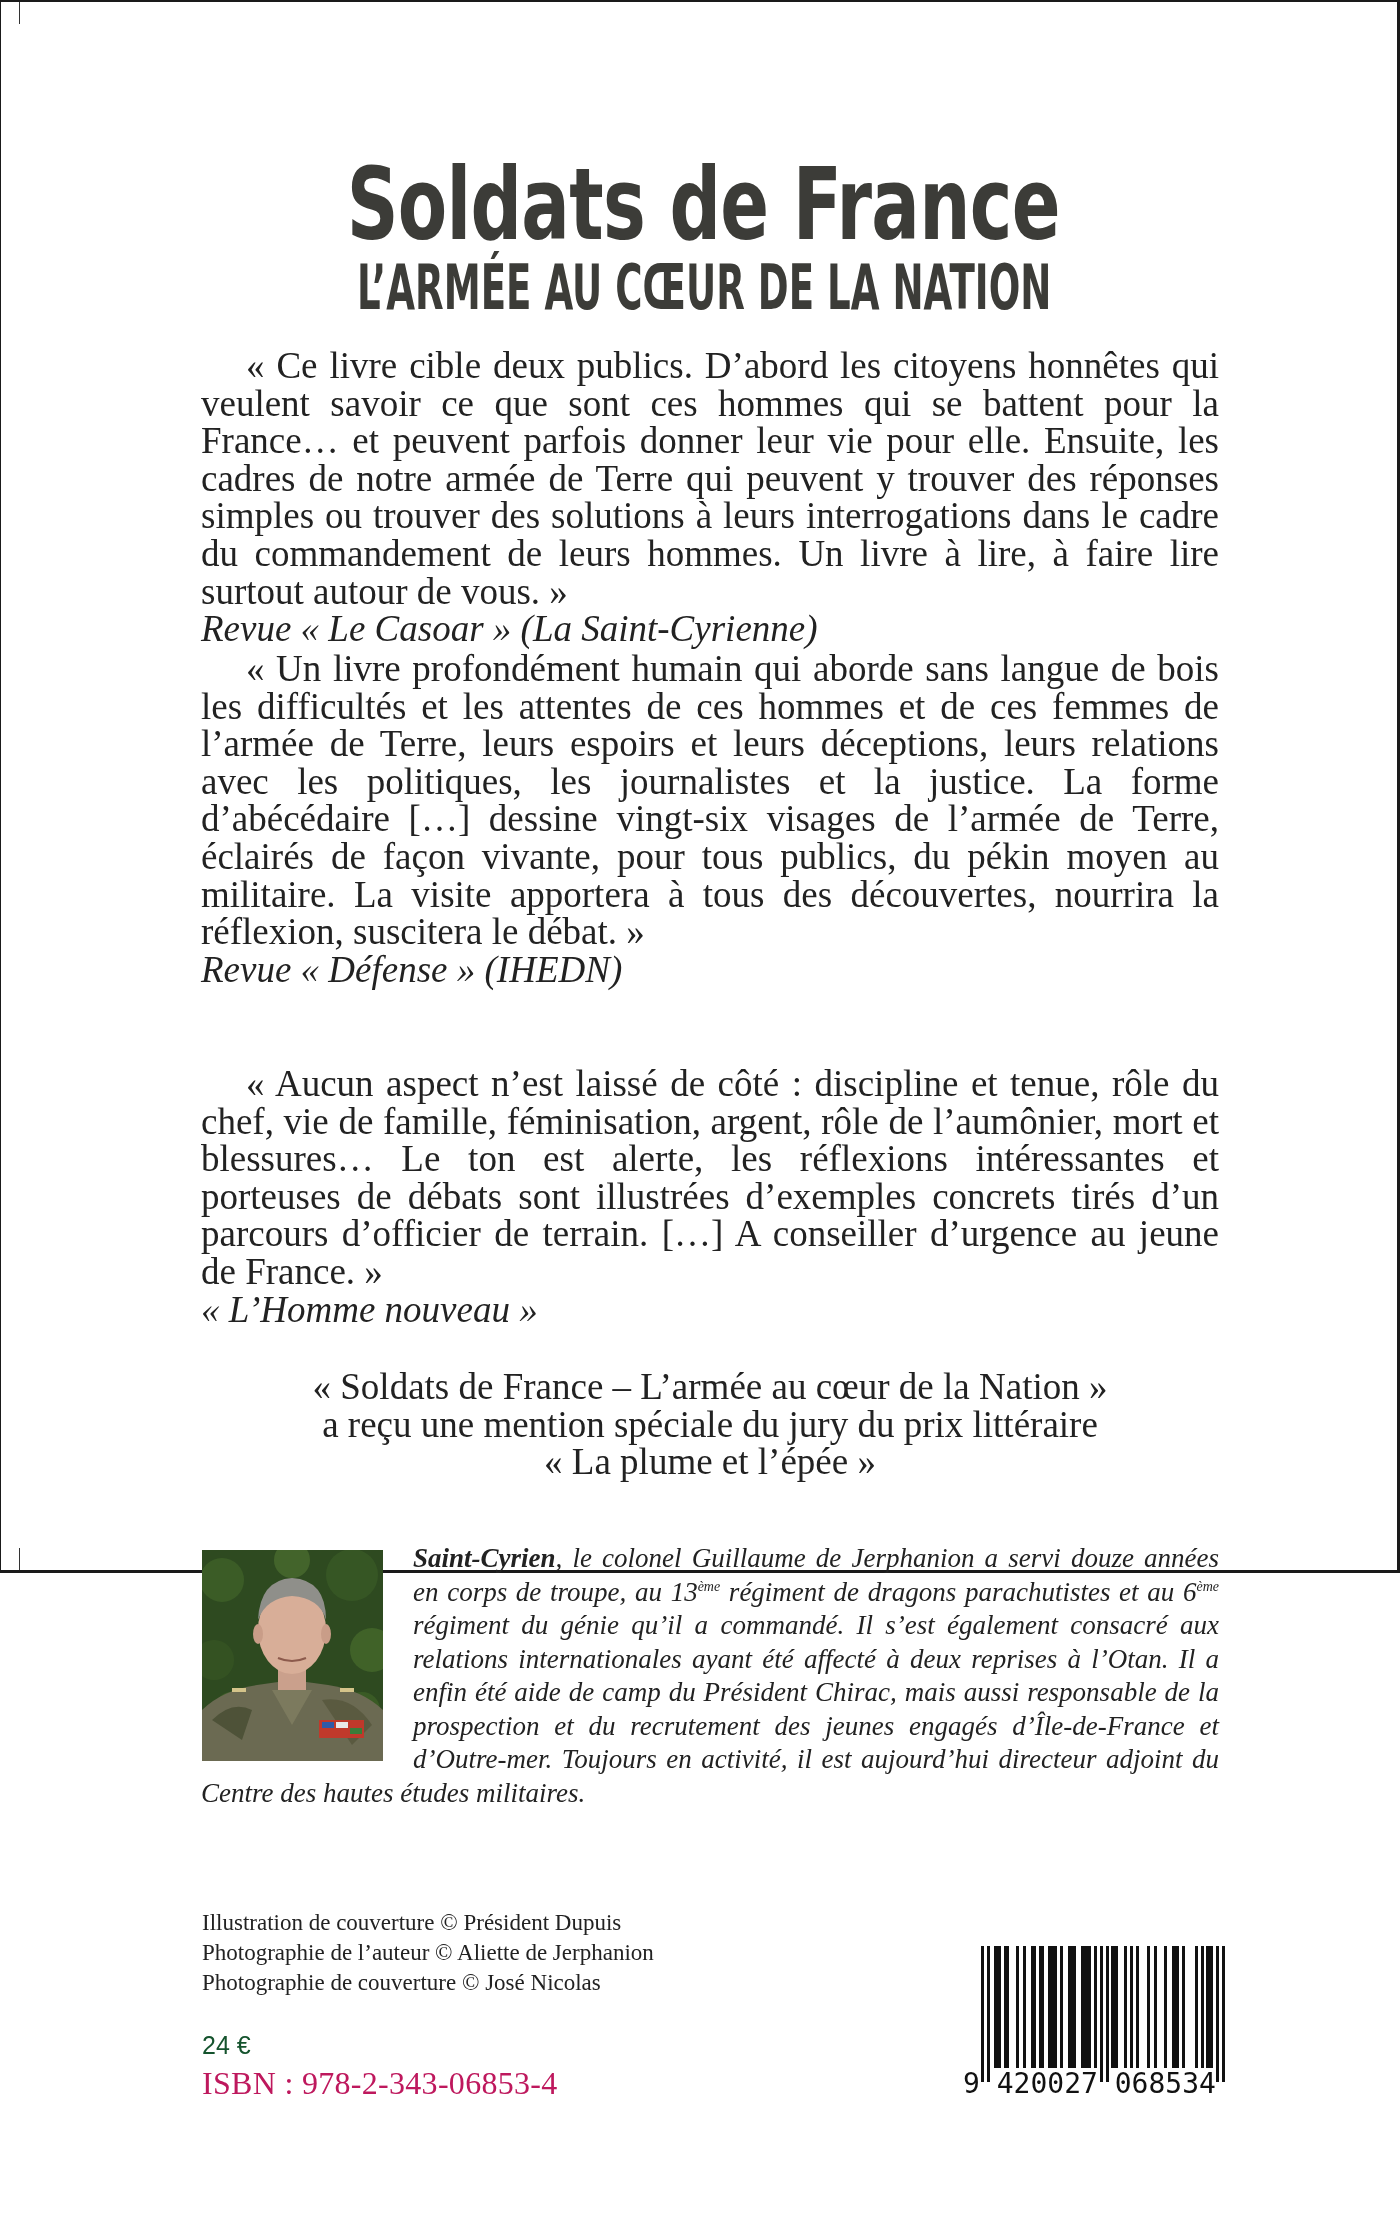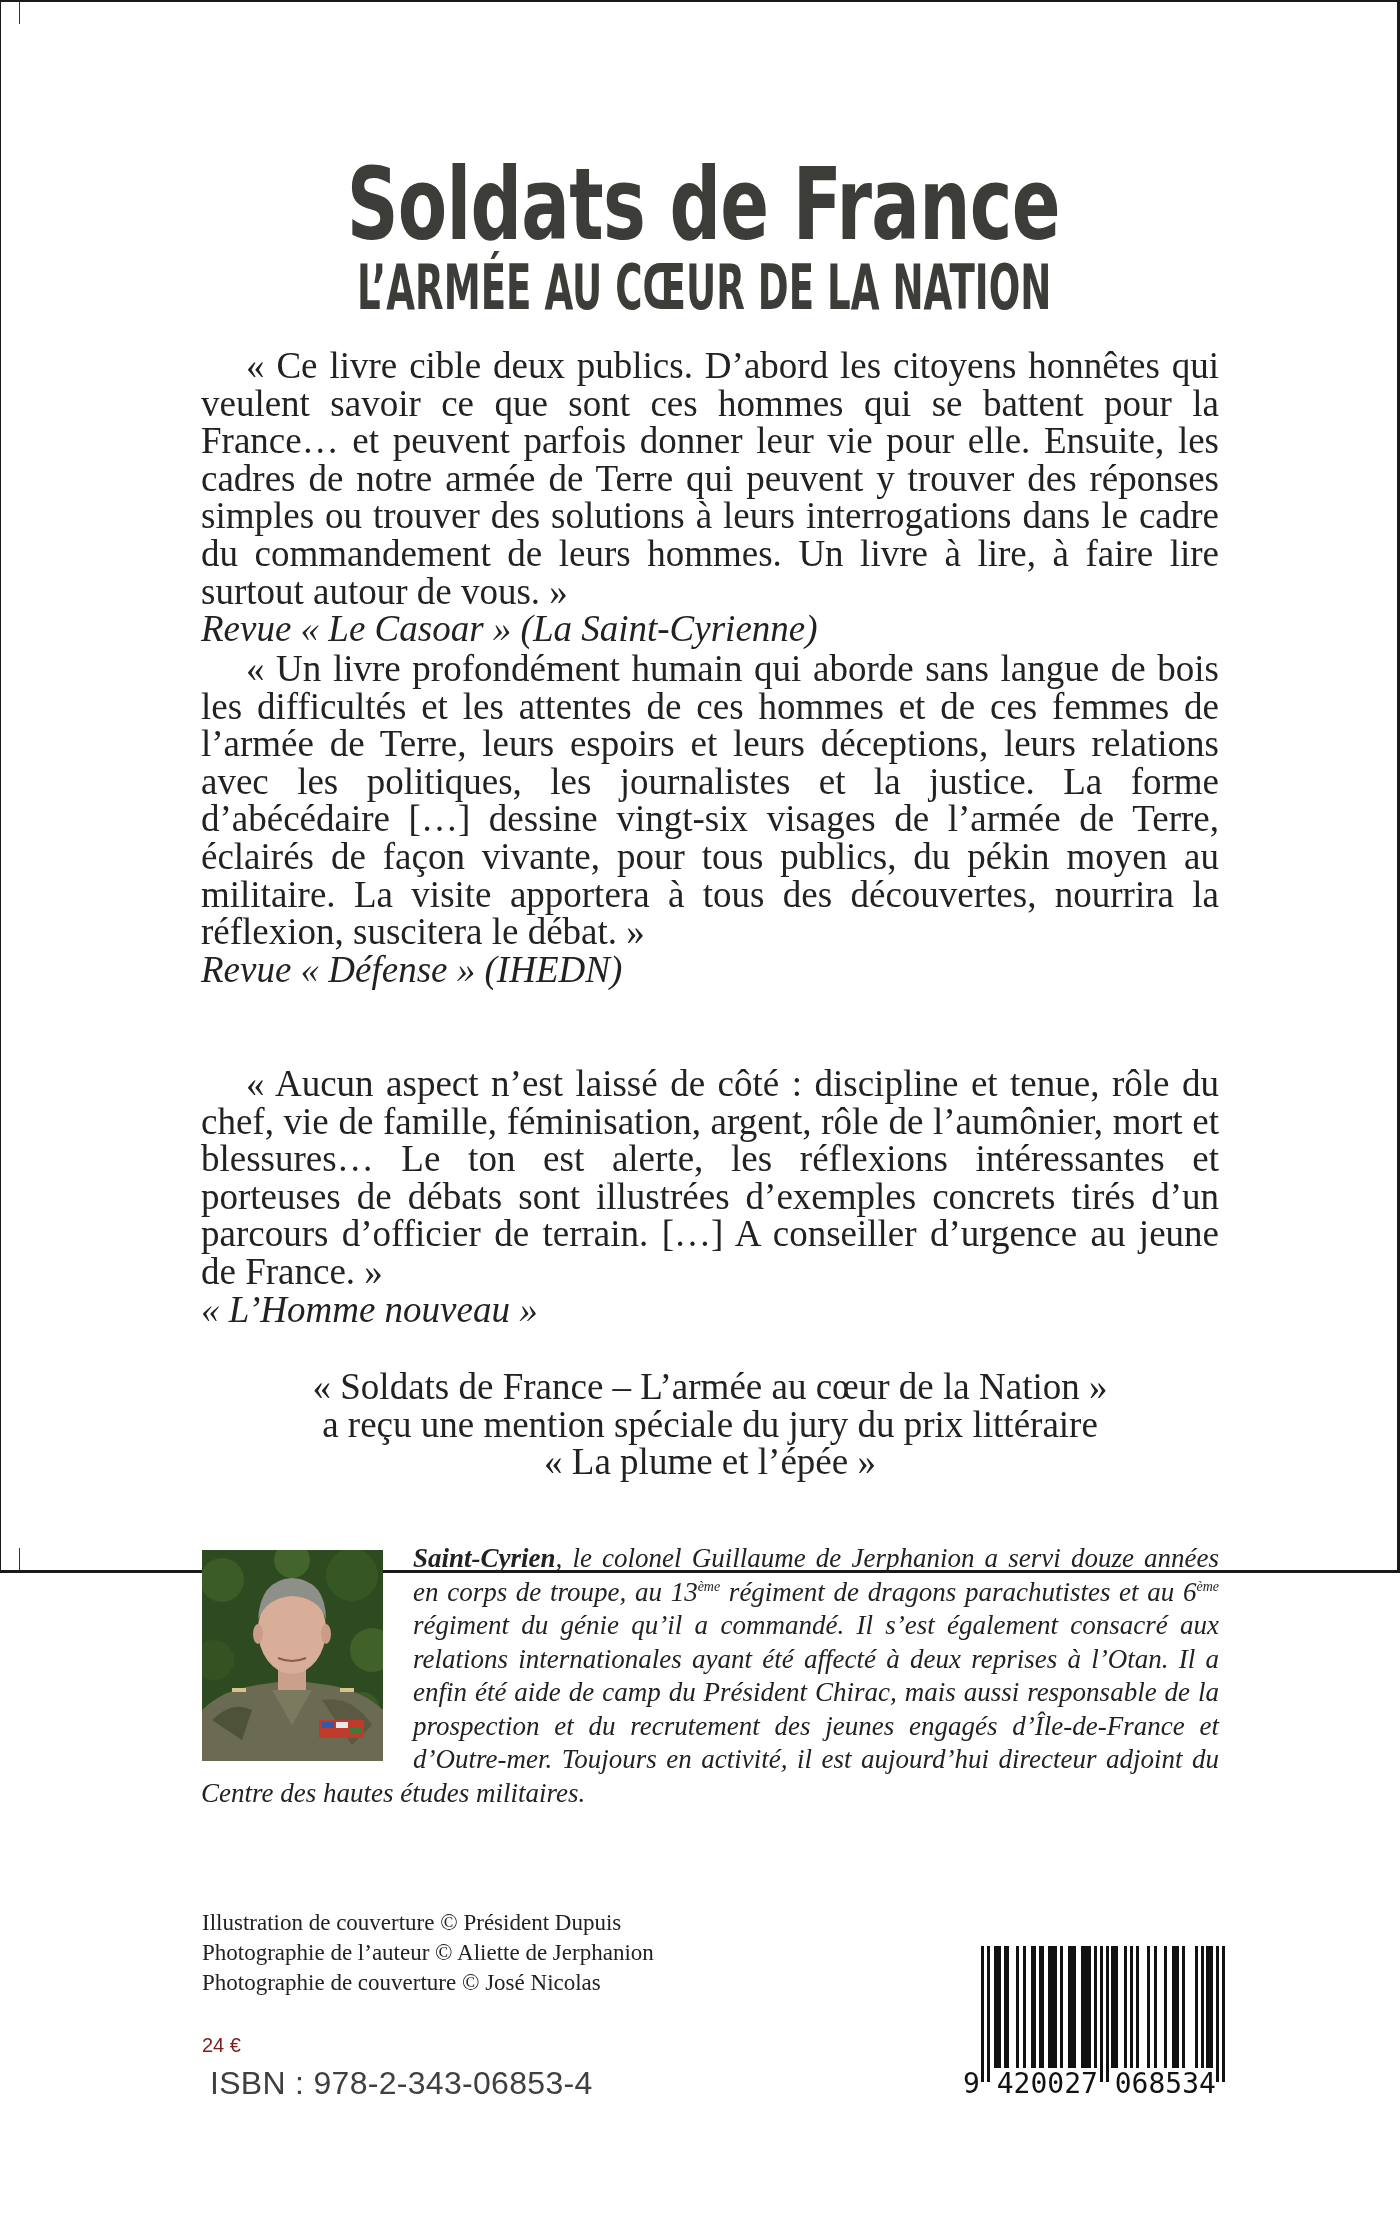--- a/index.html
+++ b/index.html
@@ -58,26 +58,26 @@
   .bio sup { font-size: 14px; line-height: 0; vertical-align: 10px; }
 
   .credits {
     position: absolute; left: 201px; top: 1906px;
     font-family: "Liberation Serif", serif; color: #222;
     font-size: 23px; line-height: 30px;
   }
   .credits div { white-space: nowrap; }
   .price {
     position: absolute; left: 201px; top: 2024px;
-    font-family: "Liberation Sans", sans-serif; color: #7f1d1d;
-    font-size: 20px; line-height: 38px;
+    font-family: "Liberation Sans", sans-serif; color: #14532d;
+    font-size: 25px; line-height: 38px;
   }
   .isbn {
-    position: absolute; left: 209px; top: 2062px;
-    font-family: Liberation Sans, sans-serif; color: #404040;
+    position: absolute; left: 201px; top: 2062px;
+    font-family: Liberation Serif, serif; color: #be185d;
     font-size: 32px; line-height: 38px; letter-spacing: 0.3px;
   }
   .barcode {
     position: absolute; left: 962px; top: 1944px; width: 262px; height: 152px;
   }
   .barcode-digits {
     position: absolute; left: 962px; top: 2068px; width: 262px;
     font-family: "DejaVu Sans Mono", monospace; color: #111; font-size: 28px; line-height: 28px;
     white-space: pre;
   }

